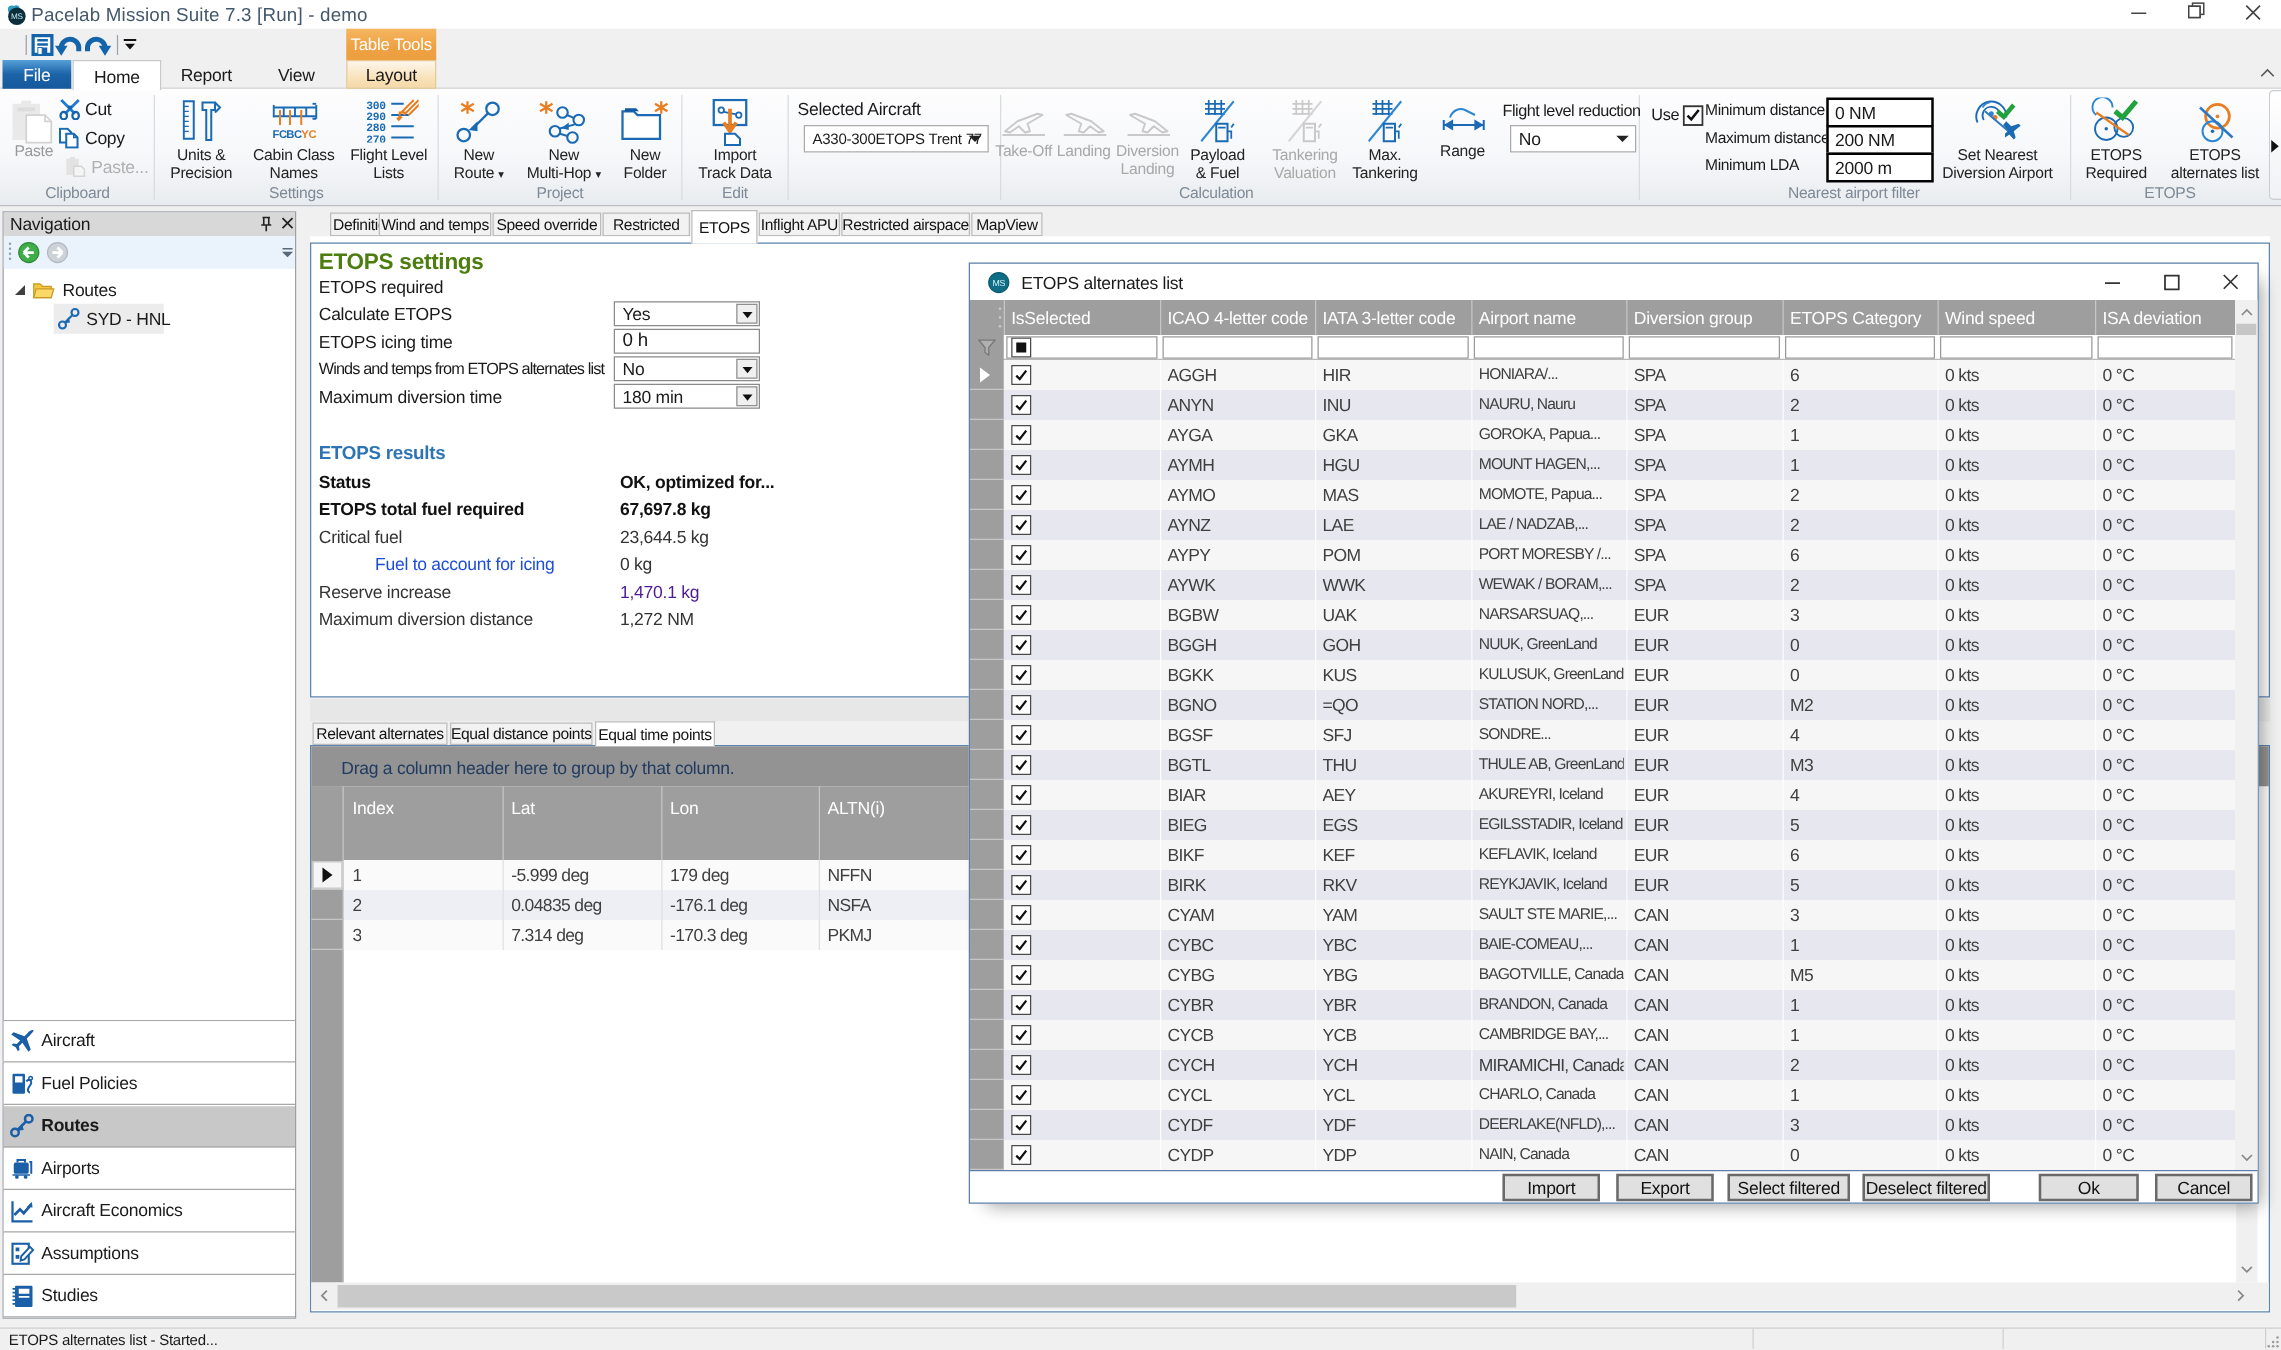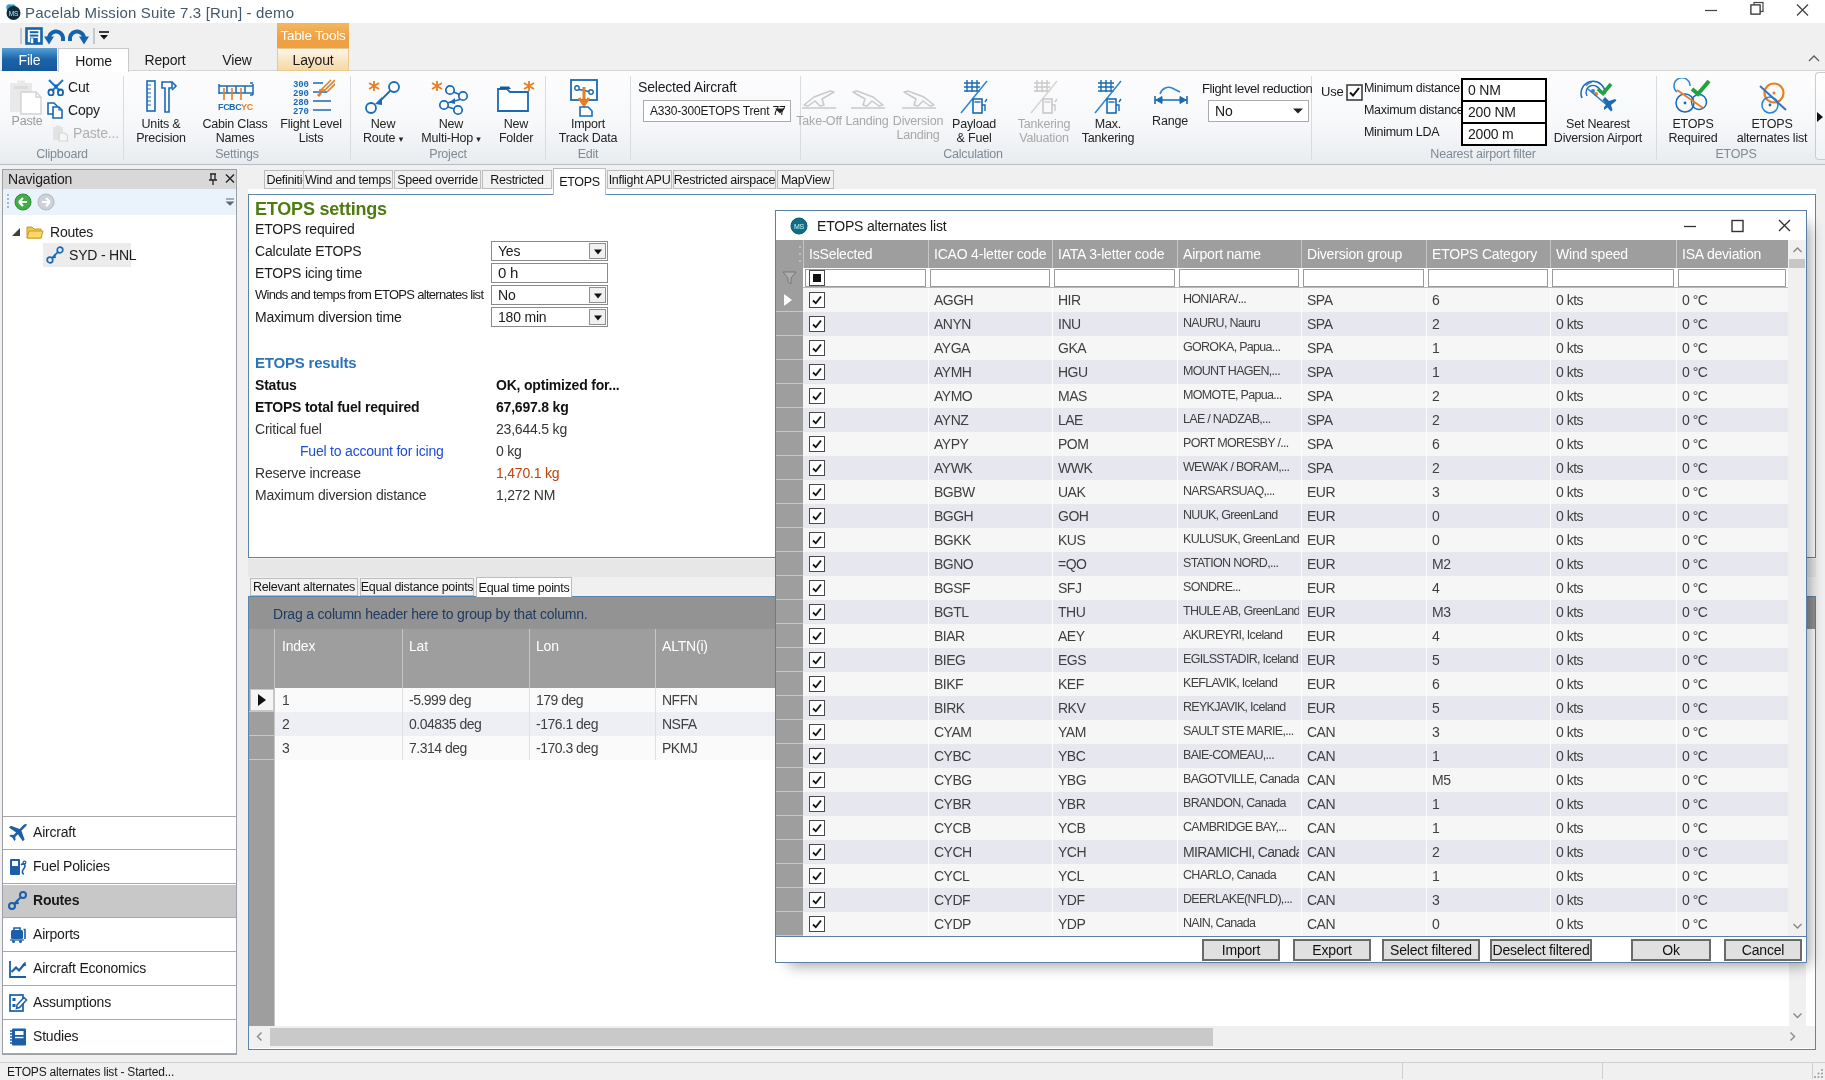--- a/index.html
+++ b/index.html
@@ -403,21 +403,21 @@
 <div class="tx" style="left:255px;top:354px;font-size:15px;font-weight:bold;color:#2e74b5;z-index:1;">ETOPS results</div>
 <div class="tx" style="left:255px;top:377px;font-weight:bold;color:#111;z-index:1;">Status</div>
 <div class="tx" style="left:496px;top:377px;font-weight:bold;color:#111;z-index:1;">OK, optimized for...</div>
 <div class="tx" style="left:255px;top:399px;font-weight:bold;color:#111;z-index:1;">ETOPS total fuel required</div>
 <div class="tx" style="left:496px;top:399px;font-weight:bold;color:#111;z-index:1;">67,697.8 kg</div>
 <div class="tx" style="left:255px;top:421px;font-weight:normal;color:#333;z-index:1;">Critical fuel</div>
 <div class="tx" style="left:496px;top:421px;font-weight:normal;color:#333;z-index:1;">23,644.5 kg</div>
 <div class="tx" style="left:255px;top:443px;font-weight:normal;color:#1d4ed8;z-index:1;margin-left:45px;">Fuel to account for icing</div>
 <div class="tx" style="left:496px;top:443px;font-weight:normal;color:#333;z-index:1;">0 kg</div>
 <div class="tx" style="left:255px;top:465px;font-weight:normal;color:#333;z-index:1;">Reserve increase</div>
-<div class="tx" style="left:496px;top:465px;font-weight:normal;color:#c2410c;z-index:1;">1,470.1 kg</div>
+<div class="tx" style="left:496px;top:465px;font-weight:normal;color:#4c1d95;z-index:1;">1,470.1 kg</div>
 <div class="tx" style="left:255px;top:487px;font-weight:normal;color:#333;z-index:1;">Maximum diversion distance</div>
 <div class="tx" style="left:496px;top:487px;font-weight:normal;color:#333;z-index:1;">1,272 NM</div>
 <div class="ab" style="left:248px;top:559px;width:1568px;height:18px;background:#e7e7e7;"></div>
 <div class="tab" style="left:250px;top:578px;width:108px;height:18px;">Relevant alternates</div>
 <div class="tab" style="left:360px;top:578px;width:114px;height:18px;">Equal distance points</div>
 <div class="tab on" style="left:476px;top:577px;width:96px;height:20px;">Equal time points</div>
 <div class="ab" style="left:248px;top:596px;width:1568px;height:454px;background:#fff;border:1px solid #5c85ad;"></div>
 <div class="ab" style="left:249px;top:597px;width:1566px;height:32px;background:#939393;"></div>
 <div class="tx" style="left:273px;top:606px;color:#203a60;">Drag a column header here to group by that column.</div>
 <div class="ab" style="left:249px;top:629px;width:1540px;height:59px;background:#9e9e9e;"></div>

